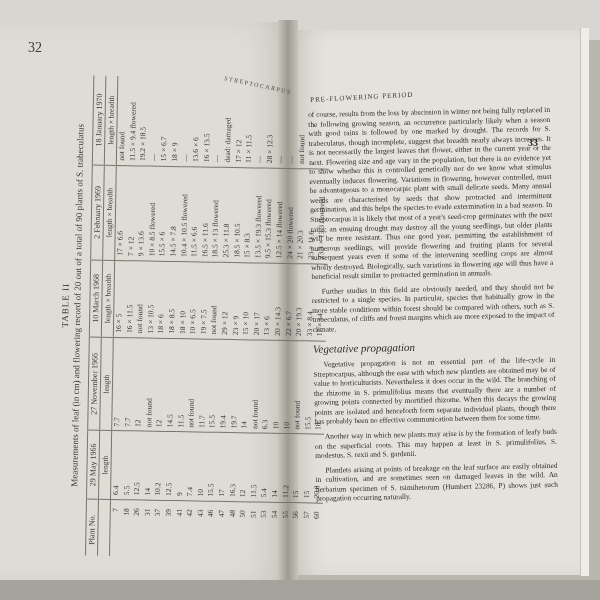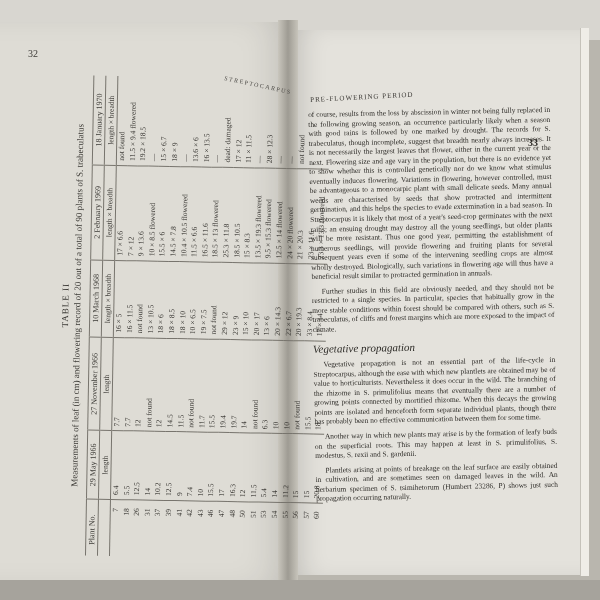--- a/index.html
+++ b/index.html
@@ -6,21 +6,21 @@
   body { width:600px; height:600px; overflow:hidden; background:#b9b6ae; position:relative; font-family:"Liberation Serif", serif; }
   .bg-top { position:absolute; left:0; top:0; width:600px; height:40px; background:#d8d6d0; }
   .left-page { position:absolute; left:0; top:22px; width:292px; height:560px; background:#dedcd5;
     border-radius:0 0 0 0; box-shadow: inset -30px 0 40px -20px rgba(0,0,0,0.18); }
   .gutter { position:absolute; left:278px; top:20px; width:20px; height:568px; background:linear-gradient(to right, #c9c6bd, #9e9b93, #c7c4bb); }
   .right-page { position:absolute; left:292px; top:30px; width:288px; height:545px; background:#e4e2dc;
     box-shadow: inset 20px 0 30px -15px rgba(0,0,0,0.2); }
   .right-edge { position:absolute; left:580px; top:28px; width:8px; height:548px; background:#efede7; border-left:1px solid #c5c2ba; }
   .bottom-shadow { position:absolute; left:0; top:580px; width:600px; height:20px; background:#a6a39c; }
 
-  .page-num-left { position:absolute; left:28px; top:48px; font-size:10px; color:#3c3a36; }
+  .page-num-left { position:absolute; left:28px; top:40px; font-size:14px; color:#3c3a36; }
   .page-num-right { position:absolute; left:528px; top:96px; font-size:10px; color:#2e2c28; font-weight:bold;margin-top:41px; }
   .running-head-right { position:absolute; left:310px; top:96px; font-size:7px; letter-spacing:1px; color:#3a3834; text-transform:uppercase; transform:rotate(-3deg); transform-origin:left top; }
   .running-head-left { position:absolute; left:225px; top:75px; font-size:6px; letter-spacing:1.5px; color:#4a4844; text-transform:uppercase; transform:rotate(12deg); transform-origin:left top; }
 
   
   .table-wrap { position:absolute; left:55px; top:555px; width:500px; height:200px; transform:rotate(-89deg); transform-origin:left top; color:#3a3834; }
   .table-caption { text-align:center; font-size:9px; line-height:12px; }
   .table-caption .title { letter-spacing:1px; }
   table.data { border-collapse:collapse; margin-top:6px; font-size:7.5px; width:480px; }
   table.data th, table.data td { border-left:1px solid #77746d; padding:1px 4px; text-align:left; font-weight:normal; white-space:nowrap; }

